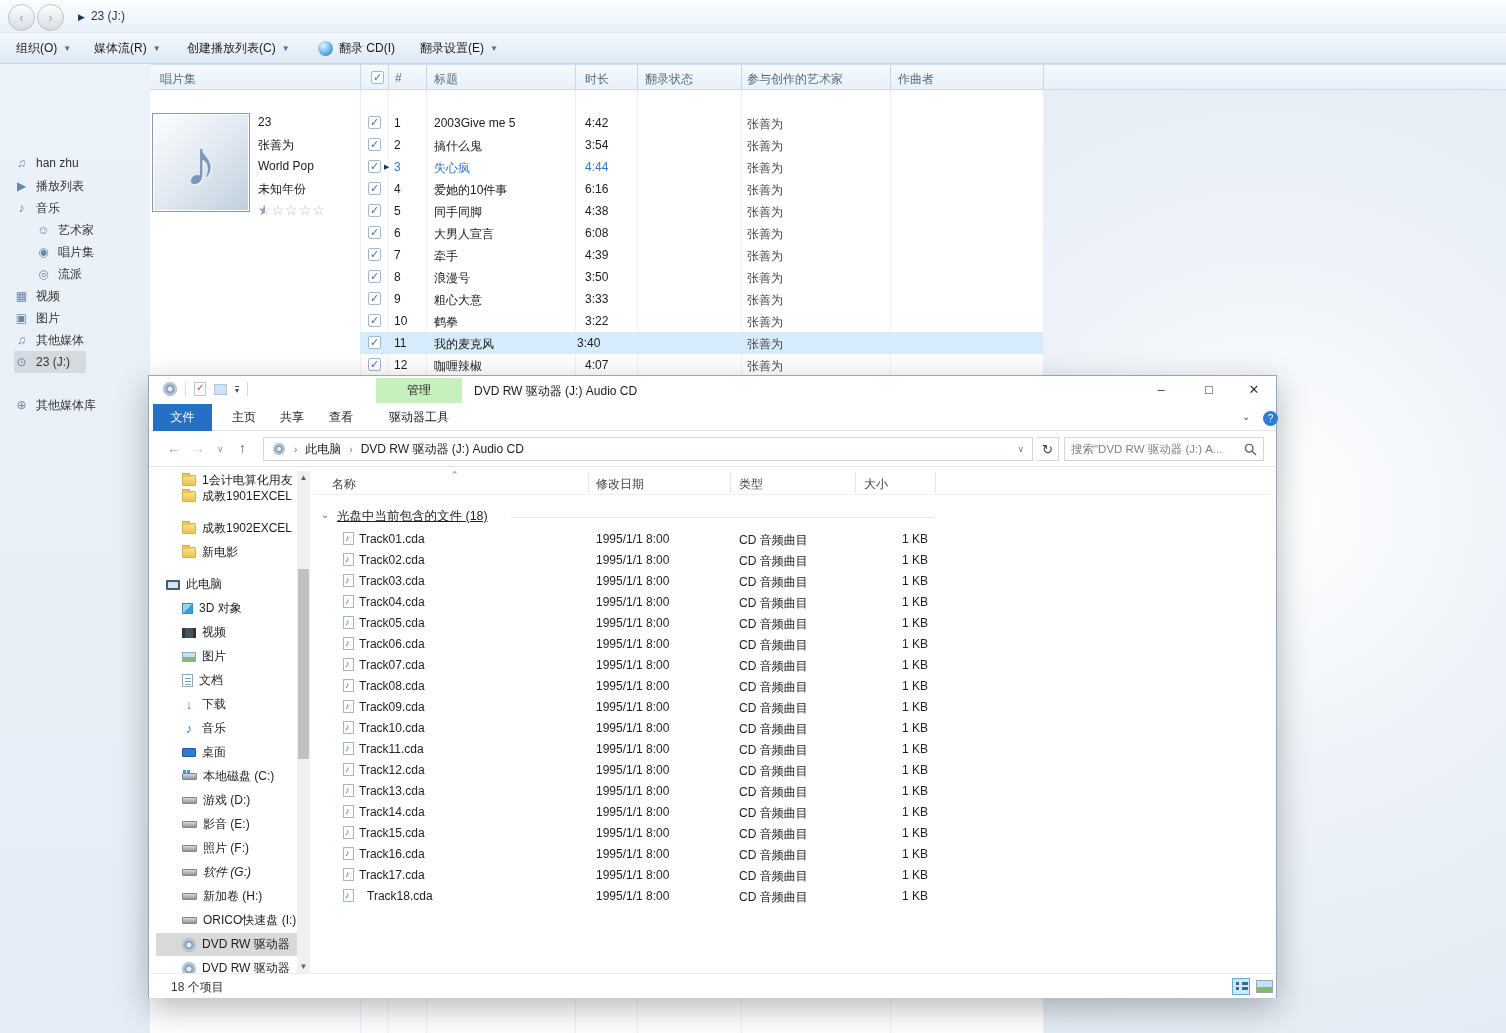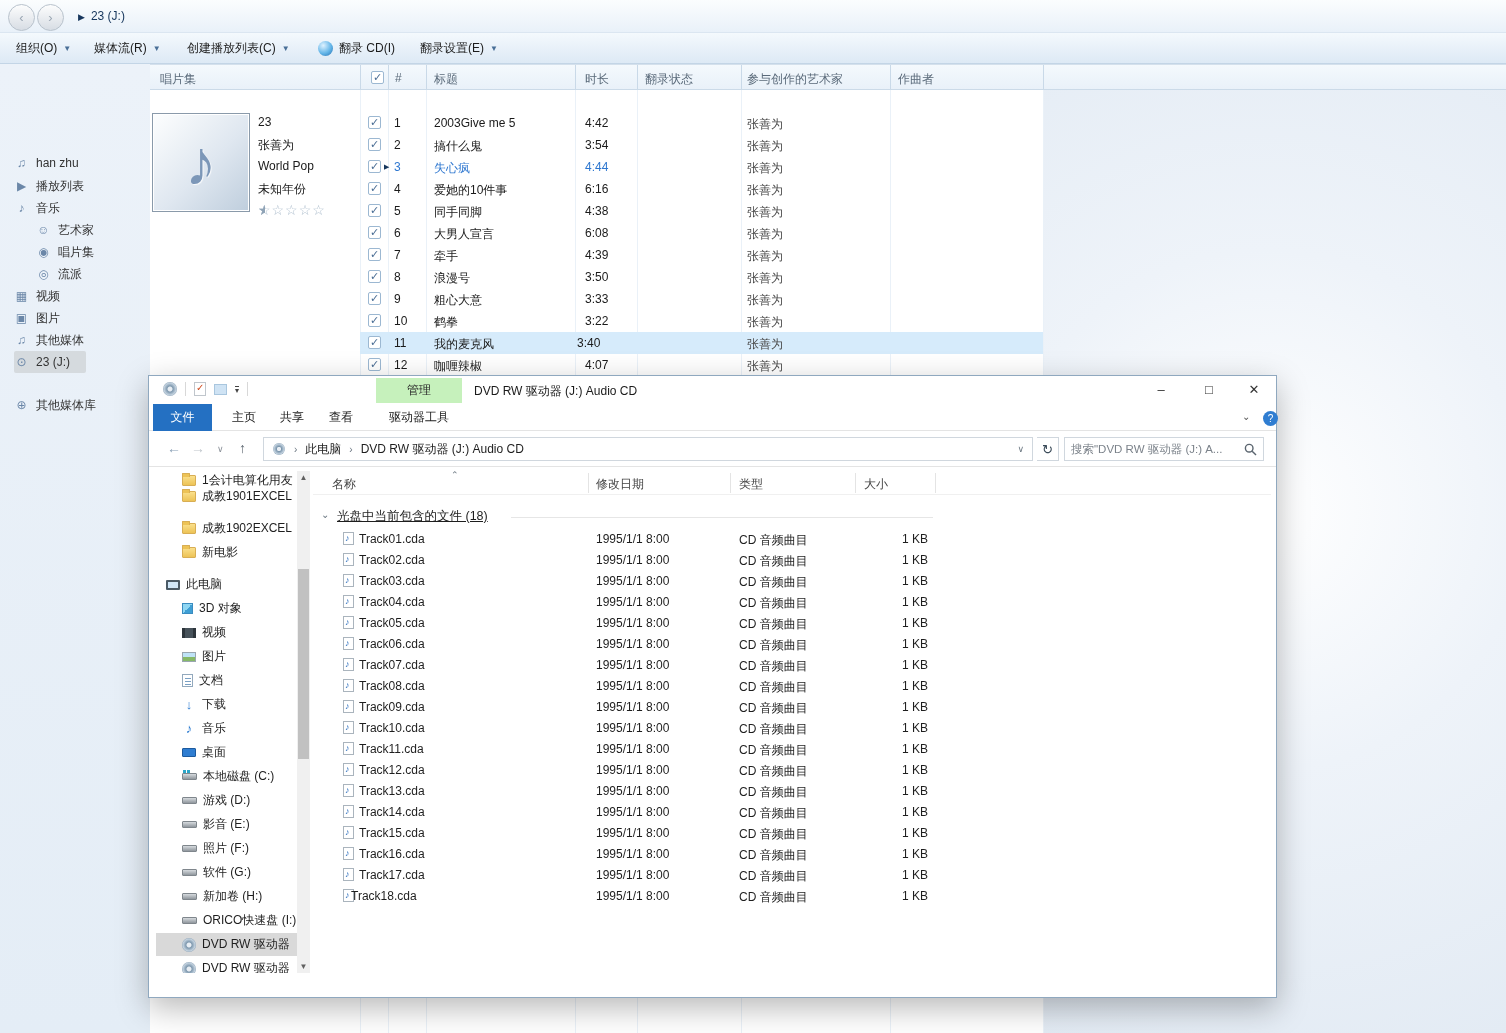--- a/index.html
+++ b/index.html
@@ -465,21 +465,21 @@
         <div class="tree-item" style="top: 342px; padding-left: 26px;">
           <span class="ico16 i-drive"></span>
           <span style="overflow: hidden; text-overflow: clip;">影音 (E:)</span>
         </div>
         <div class="tree-item" style="top: 366px; padding-left: 26px;">
           <span class="ico16 i-drive"></span>
           <span style="overflow: hidden; text-overflow: clip;">照片 (F:)</span>
         </div>
         <div class="tree-item" style="top: 390px; padding-left: 26px;">
           <span class="ico16 i-drive"></span>
-          <span style="overflow: hidden; text-overflow: clip;">软件 (G:)</span>
+          <span style="overflow: hidden; text-overflow: clip; font-style: italic;">软件 (G:)</span>
         </div>
         <div class="tree-item" style="top: 414px; padding-left: 26px;">
           <span class="ico16 i-drive"></span>
           <span style="overflow: hidden; text-overflow: clip;">新加卷 (H:)</span>
         </div>
         <div class="tree-item" style="top: 438px; padding-left: 26px;">
           <span class="ico16 i-drive"></span>
           <span style="overflow: hidden; text-overflow: clip;">ORICO快速盘 (I:)</span>
         </div>
         <div class="tree-item tree-sel" style="top: 462px; padding-left: 26px;">
@@ -629,22 +629,27 @@
           </div>
           <div class="file-row" style="top: 394px;">
             <span class="ico16 i-cda ic"></span>
             <span class="c" style="left: 46px;">Track17.cda</span>
             <span class="c" style="left: 283px;">1995/1/1 8:00</span>
             <span class="c" style="left: 426px;">CD 音频曲目</span>
             <span class="c sz">1 KB</span>
           </div>
           <div class="file-row" style="top: 415px;">
             <span class="ico16 i-cda ic"></span>
-            <span class="c" style="left: 38px;">Track18.cda</span>
-            <span class="c" style="left: 283px;">1995/1/1 8:00</span>
-            <span class="c" style="left: 426px;">CD 音频曲目</span>
-            <span class="c sz">1 KB</span>
-          </div>
-        </div>
-    </div>
-
+            <span class="c" style="left: 54px;">Track18.cda</span>
+            <span class="c" style="left: 283px;">1995/1/1 8:00</span>
+            <span class="c" style="left: 426px;">CD 音频曲目</span>
+            <span class="c sz">1 KB</span>
+          </div>
+        </div>
+    </div>
+
+    <div class="abs ex-status">
+      <span style="position:absolute;left:22px;top:5px;">18 个项目</span>
+      <span class="viewbtn1"></span>
+      <span class="viewbtn2"></span>
+    </div>
   </div>
 </div>
 
 </body></html>

